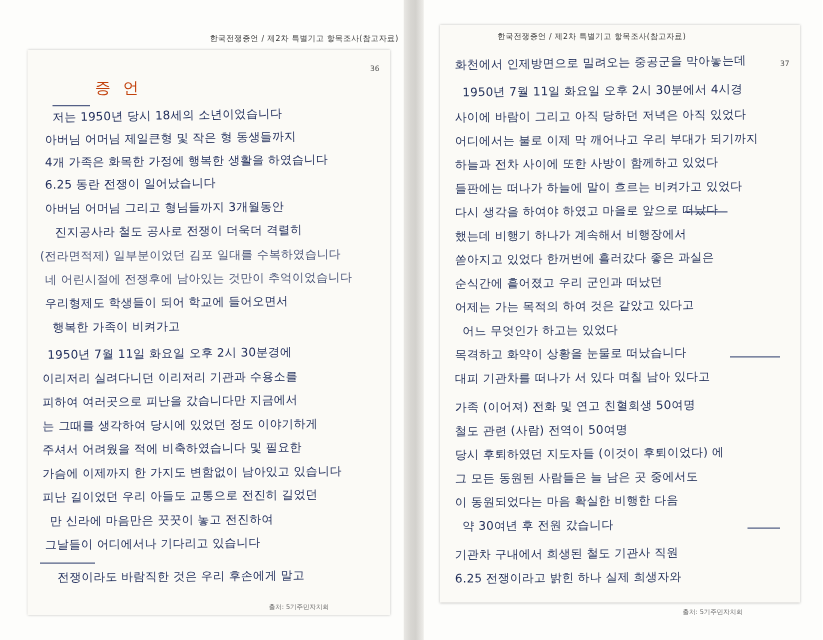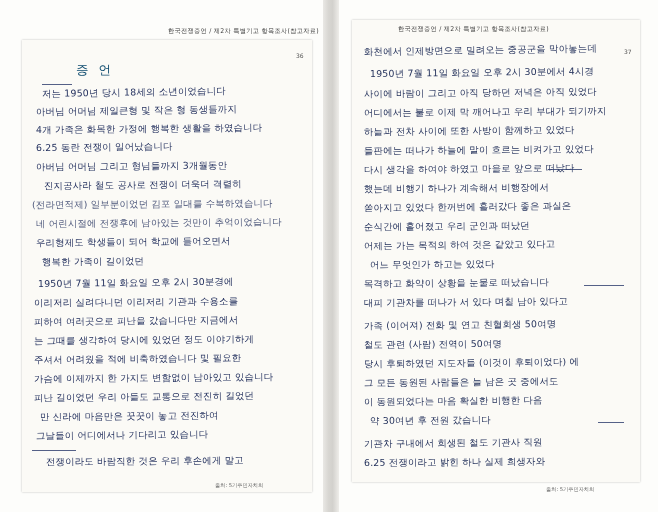--- a/index.html
+++ b/index.html
@@ -81,21 +81,21 @@
     position: absolute;
     white-space: nowrap;
     font-size: 9.4px;
     letter-spacing: 0.2px;
     color: #23305e;
     transform-origin: left center;
   }
   .hw-title {
     font-size: 12.5px;
     letter-spacing: 3px;
-    color: #0c4a6e;
+    color: #c2410c;
   }
   .hw-right .hw-line { color: #1f2d58; }
   .ink-fade { opacity: 0.82; }
   .long-dash {
     position: absolute;
     height: 1px;
     background: #2b3a6b;
     opacity: 0.8;
   }
 </style>
@@ -111,21 +111,21 @@
       <div class="hw-line hw-title" style="left:54px; top:22px;">증       언</div>
       <div class="hw-line" style="left:20px; top:48px; transform:rotate(-1deg);">저는 1950년 당시 18세의 소년이었습니다</div>
       <div class="hw-line" style="left:14px; top:66px; transform:rotate(-0.8deg);">아버님 어머님 제일큰형 및 작은 형 동생들까지</div>
       <div class="hw-line" style="left:14px; top:84px; transform:rotate(-0.6deg);">4개 가족은 화목한 가정에 행복한 생활을 하였습니다</div>
       <div class="hw-line" style="left:14px; top:102px; transform:rotate(-0.7deg);">6.25 동란 전쟁이 일어났습니다</div>
       <div class="hw-line" style="left:14px; top:121px; transform:rotate(-0.5deg);">아버님 어머님 그리고 형님들까지 3개월동안</div>
       <div class="hw-line" style="left:22px; top:140px; transform:rotate(-0.6deg);">진지공사라 철도 공사로 전쟁이 더욱더 격렬히</div>
       <div class="hw-line ink-fade" style="left:10px; top:159px; transform:rotate(-0.4deg);">(전라면적제) 일부분이었던 김포 일대를 수복하였습니다</div>
       <div class="hw-line ink-fade" style="left:14px; top:178px; transform:rotate(-0.5deg);">네 어린시절에 전쟁후에 남아있는 것만이 추억이었습니다</div>
       <div class="hw-line" style="left:14px; top:197px; transform:rotate(-0.6deg);">우리형제도 학생들이 되어 학교에 들어오면서</div>
-      <div class="hw-line" style="left:20px; top:216px; transform:rotate(-0.5deg);">행복한 가족이 길이었던</div>
+      <div class="hw-line" style="left:20px; top:216px; transform:rotate(-0.5deg);">행복한 가족이 비켜가고</div>
       <div class="hw-line" style="left:16px; top:238px; transform:rotate(-0.7deg);">1950년 7월 11일 화요일 오후 2시 30분경에</div>
       <div class="hw-line" style="left:12px; top:257px; transform:rotate(-0.5deg);">이리저리 실려다니던 이리저리 기관과 수용소를</div>
       <div class="hw-line" style="left:12px; top:276px; transform:rotate(-0.6deg);">피하여 여러곳으로 피난을 갔습니다만 지금에서</div>
       <div class="hw-line" style="left:12px; top:295px; transform:rotate(-0.5deg);">는 그때를 생각하여 당시에 있었던 정도 이야기하게</div>
       <div class="hw-line" style="left:12px; top:314px; transform:rotate(-0.6deg);">주셔서 어려웠을 적에 비축하였습니다   및 필요한</div>
       <div class="hw-line" style="left:12px; top:333px; transform:rotate(-0.5deg);">가슴에 이제까지 한 가지도 변함없이 남아있고 있습니다</div>
       <div class="hw-line" style="left:12px; top:352px; transform:rotate(-0.6deg);">피난 길이었던 우리 아들도 교통으로 전진히 길었던</div>
       <div class="hw-line" style="left:18px; top:371px; transform:rotate(-0.5deg);">만 신라에 마음만은 꿋꿋이 놓고 전진하여</div>
       <div class="hw-line" style="left:14px; top:390px; transform:rotate(-0.6deg);">그날들이 어디에서나 기다리고 있습니다</div>
       <div class="hw-line" style="left:24px; top:416px; transform:rotate(-0.5deg);">전쟁이라도 바람직한 것은 우리 후손에게 말고</div>

